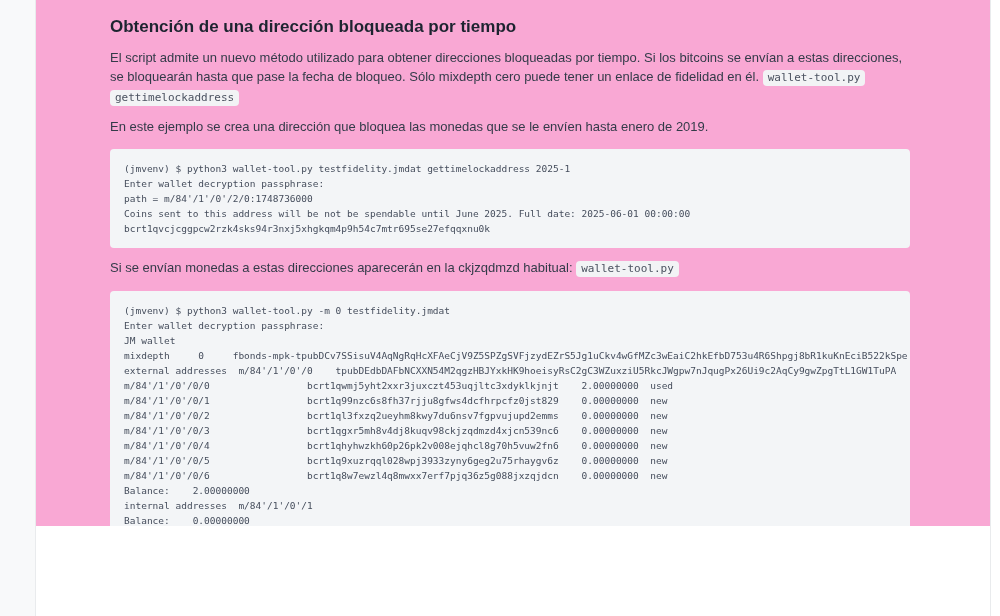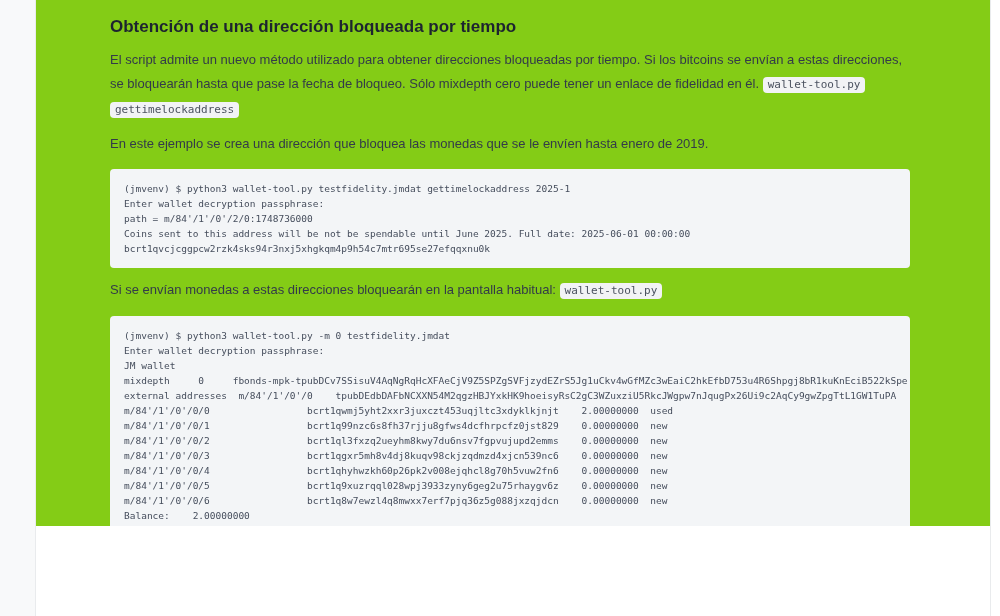--- a/index.html
+++ b/index.html
@@ -22,40 +22,40 @@
     position: absolute;
     left: 990px; top: 0; bottom: 0;
     width: 1px;
     background: #e9ebed;
   }
   .content-card {
     position: absolute;
     left: 36px; top: 0;
     width: 954px;
     height: 526px;
-    background: #84cc16;
+    background: #f9a8d4;
     overflow: hidden;
   }
   .article {
     margin-left: 74px;
     width: 800px;
     padding-top: 16px;
     color: #333b49;
   }
   h3.page-title {
     margin: 0;
     font-size: 17px;
     line-height: 22px;
     font-weight: 700;
     color: #1d2430;
   }
   p.body-para {
     margin: 10px 4px 0 0;
     font-size: 13px;
-    line-height: 24px;
+    line-height: 19px;
     color: #333b49;
   }
   code.inline-chip {
     font-family: "DejaVu Sans Mono", monospace;
     font-size: 11px;
     background: #f2f3f5;
     color: #4b5260;
     border-radius: 4px;
     padding: 1px 5px 2px 5px;
   }
@@ -87,21 +87,21 @@
     <p class="body-para"><span>El script admite un nuevo método utilizado para obtener direcciones bloqueadas por tiempo. Si los bitcoins se envían a estas direcciones, se bloquearán hasta que pase la fecha de bloqueo. Sólo mixdepth cero puede tener un enlace de fidelidad en él.</span> <code class="inline-chip">wallet-tool.py</code> <code class="inline-chip">gettimelockaddress</code></p>
 
     <p class="body-para">En este ejemplo se crea una dirección que bloquea las monedas que se le envíen hasta enero de 2019.</p>
 
     <pre class="code-block">(jmvenv) $ python3 wallet-tool.py testfidelity.jmdat gettimelockaddress 2025-1
 Enter wallet decryption passphrase:
 path = m/84'/1'/0'/2/0:1748736000
 Coins sent to this address will be not be spendable until June 2025. Full date: 2025-06-01 00:00:00
 bcrt1qvcjcggpcw2rzk4sks94r3nxj5xhgkqm4p9h54c7mtr695se27efqqxnu0k</pre>
 
-    <p class="body-para"><span>Si se envían monedas a estas direcciones bloquearán en la pantalla habitual:</span> <code class="inline-chip">wallet-tool.py</code></p>
+    <p class="body-para"><span>Si se envían monedas a estas direcciones aparecerán en la ckjzqdmzd habitual:</span> <code class="inline-chip">wallet-tool.py</code></p>
 
     <pre class="code-block">(jmvenv) $ python3 wallet-tool.py -m 0 testfidelity.jmdat
 Enter wallet decryption passphrase:
 JM wallet
 mixdepth     0     fbonds-mpk-tpubDCv7SSisuV4AqNgRqHcXFAeCjV9Z5SPZgSVFjzydEZrS5Jg1uCkv4wGfMZc3wEaiC2hkEfbD753u4R6Shpgj8bR1kuKnEciB522kSpe
 external addresses  m/84'/1'/0'/0    tpubDEdbDAFbNCXXN54M2qgzHBJYxkHK9hoeisyRsC2gC3WZuxziU5RkcJWgpw7nJqugPx26Ui9c2AqCy9gwZpgTtL1GW1TuPA
 m/84'/1'/0'/0/0                 bcrt1qwmj5yht2xxr3juxczt453uqjltc3xdyklkjnjt    2.00000000  used
 m/84'/1'/0'/0/1                 bcrt1q99nzc6s8fh37rjju8gfws4dcfhrpcfz0jst829    0.00000000  new
 m/84'/1'/0'/0/2                 bcrt1ql3fxzq2ueyhm8kwy7du6nsv7fgpvujupd2emms    0.00000000  new
 m/84'/1'/0'/0/3                 bcrt1qgxr5mh8v4dj8kuqv98ckjzqdmzd4xjcn539nc6    0.00000000  new

